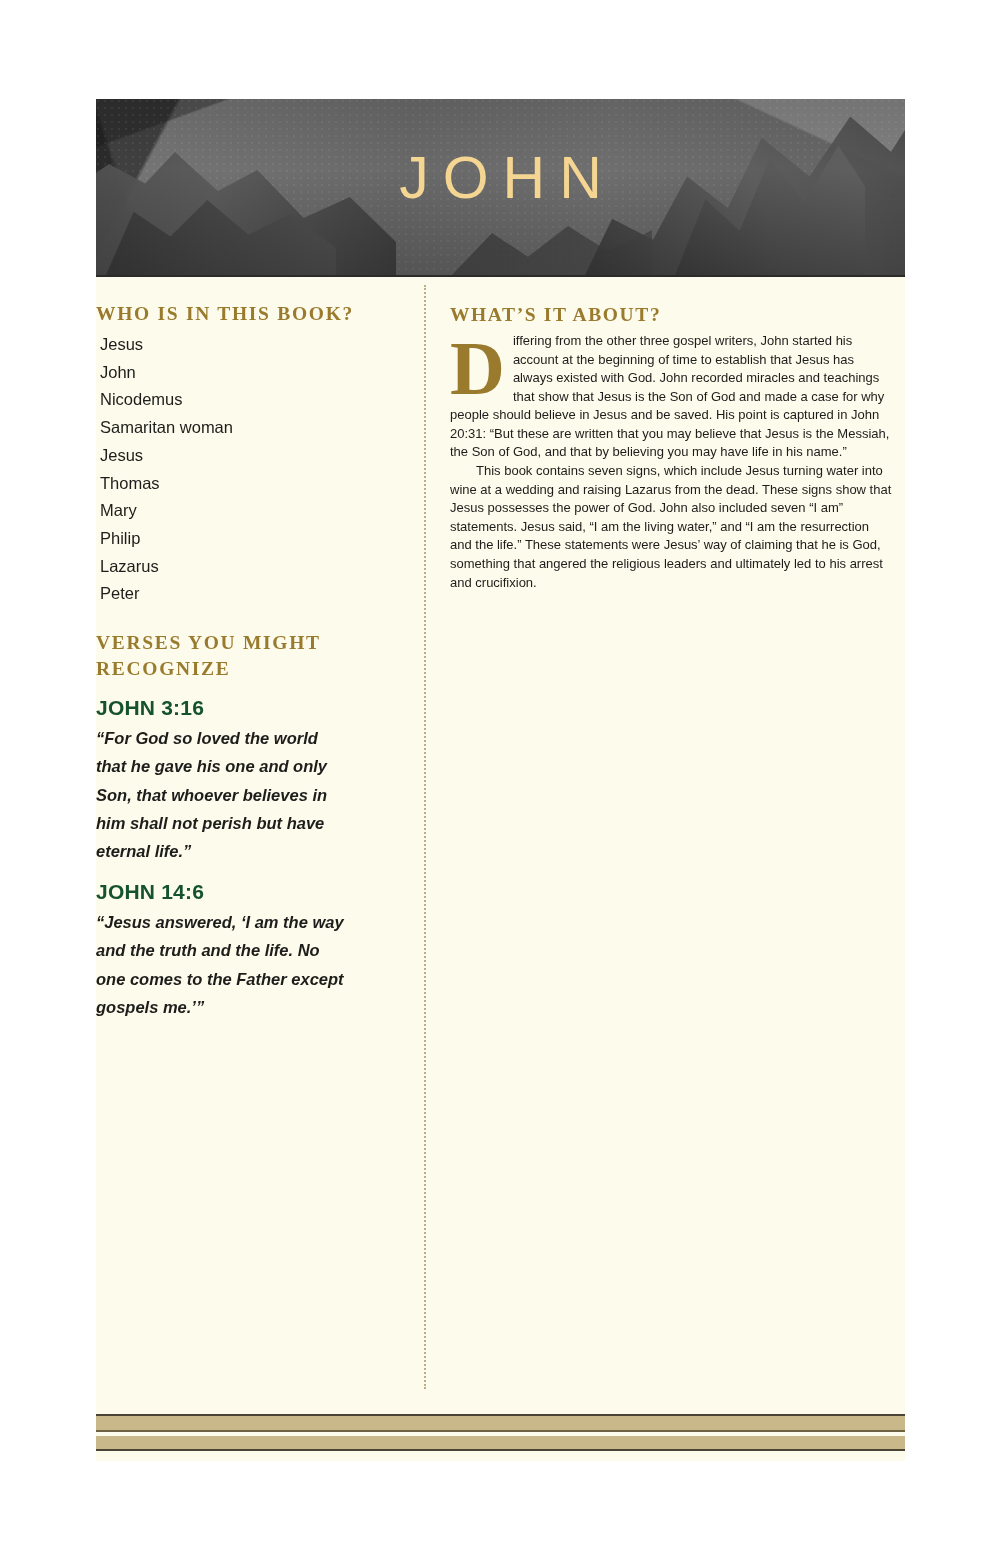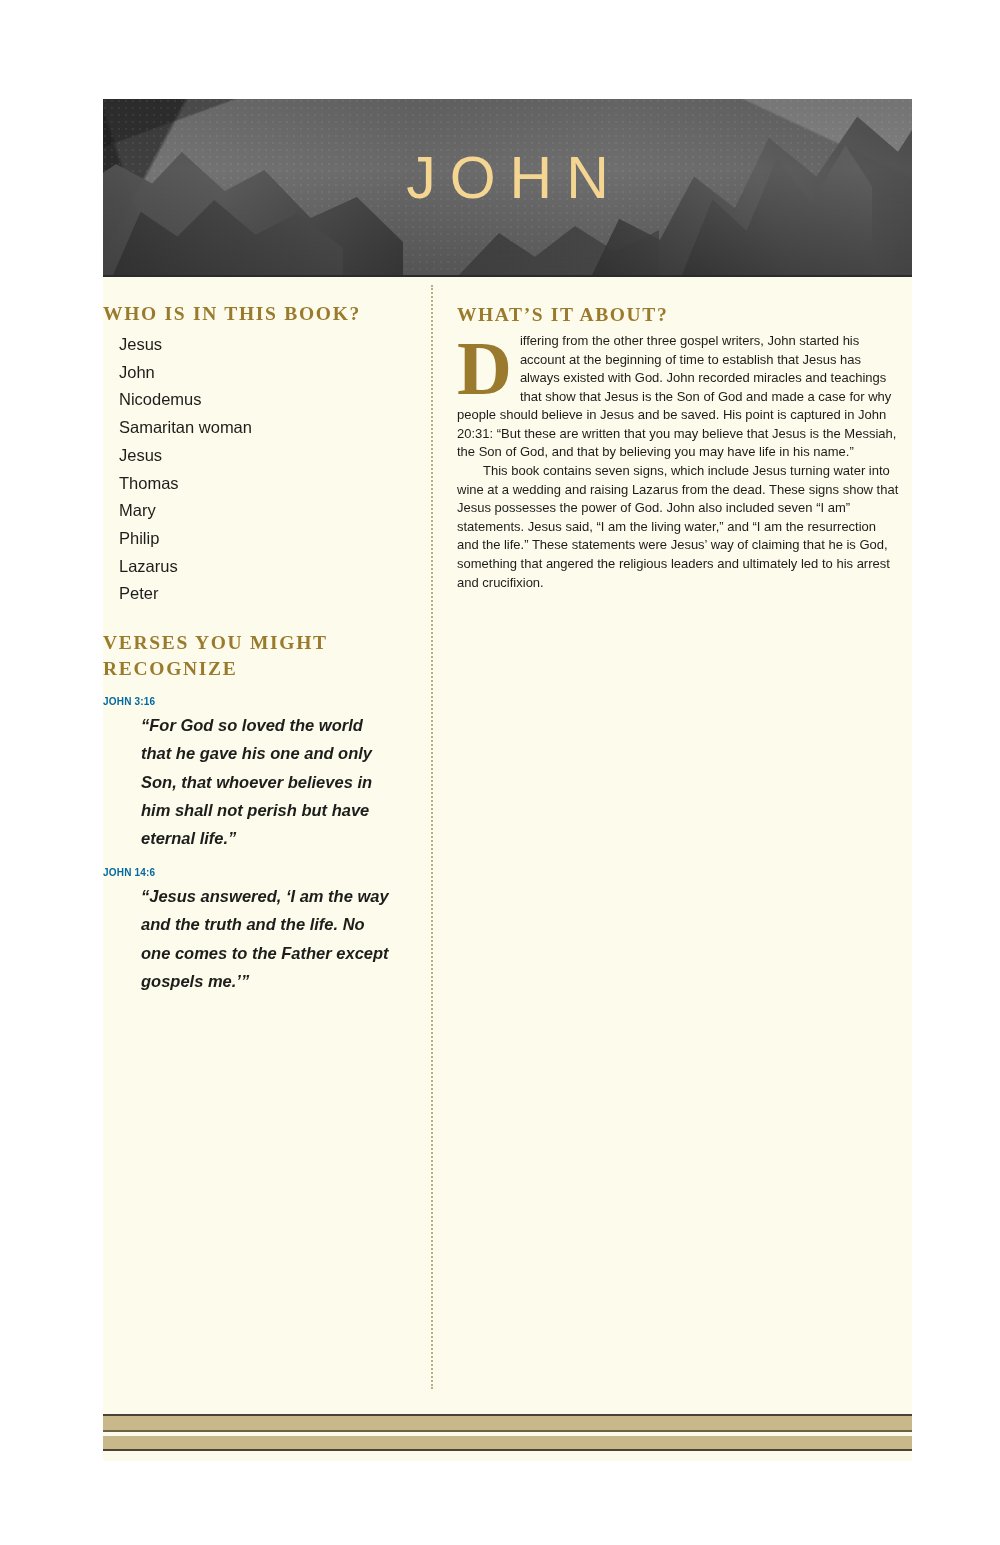--- a/index.html
+++ b/index.html
@@ -11,21 +11,21 @@
     width: 1000px;
     height: 1545px;
     font-family: "Liberation Sans", sans-serif;
     position: relative;
     overflow: hidden;
   }
 
   
   #page {
     position: absolute;
-    left: 103px;
+    left: 96px;
     top: 99px;
     width: 809px;
     height: 1362px;
     background: #FDFBEC;
     box-sizing: border-box;
   }
 
   
   #masthead {
     position: relative;
@@ -162,47 +162,46 @@
   }
   .sec-sub {
     font-family: "Liberation Sans", sans-serif;
     font-size: 15.5px;
     font-weight: 700;
     color: #1d1d1b;
     margin: 0 0 20px 0;
   }
   .name-list {
     list-style: none;
-    margin: 4px 0 22px 16px;
+    margin: 4px 0 22px 4px;
     padding: 0;
   }
   .name-list li {
     font-size: 16.5px;
     color: #1d1d1b;
     line-height: 1.68;
     font-weight: 400;
   }
   .verse-ref {
     font-family: "Liberation Sans", sans-serif;
-    font-size: 10px;
-    font-weight: 700;
-    color: #0369a1;
+    font-size: 21px;
+    font-weight: 700;
+    color: #14532d;
     margin: 14px 0 4px 0;
     letter-spacing: .2px;
   }
   .verse-text {
     font-family: "Liberation Sans", sans-serif;
     font-style: italic;
     font-weight: 700;
     font-size: 16.5px;
     color: #1d1d1b;
     line-height: 1.72;
     margin: 0 0 4px 0;
     max-width: 256px;
-    padding-left: 38px;
   }
 
   
   #about-head {
     font-family: "Liberation Serif", serif;
     font-weight: 700;
     font-size: 19.5px;
     letter-spacing: 1.6px;
     color: #9A7B2E;
     margin: 0 0 6px 0;

